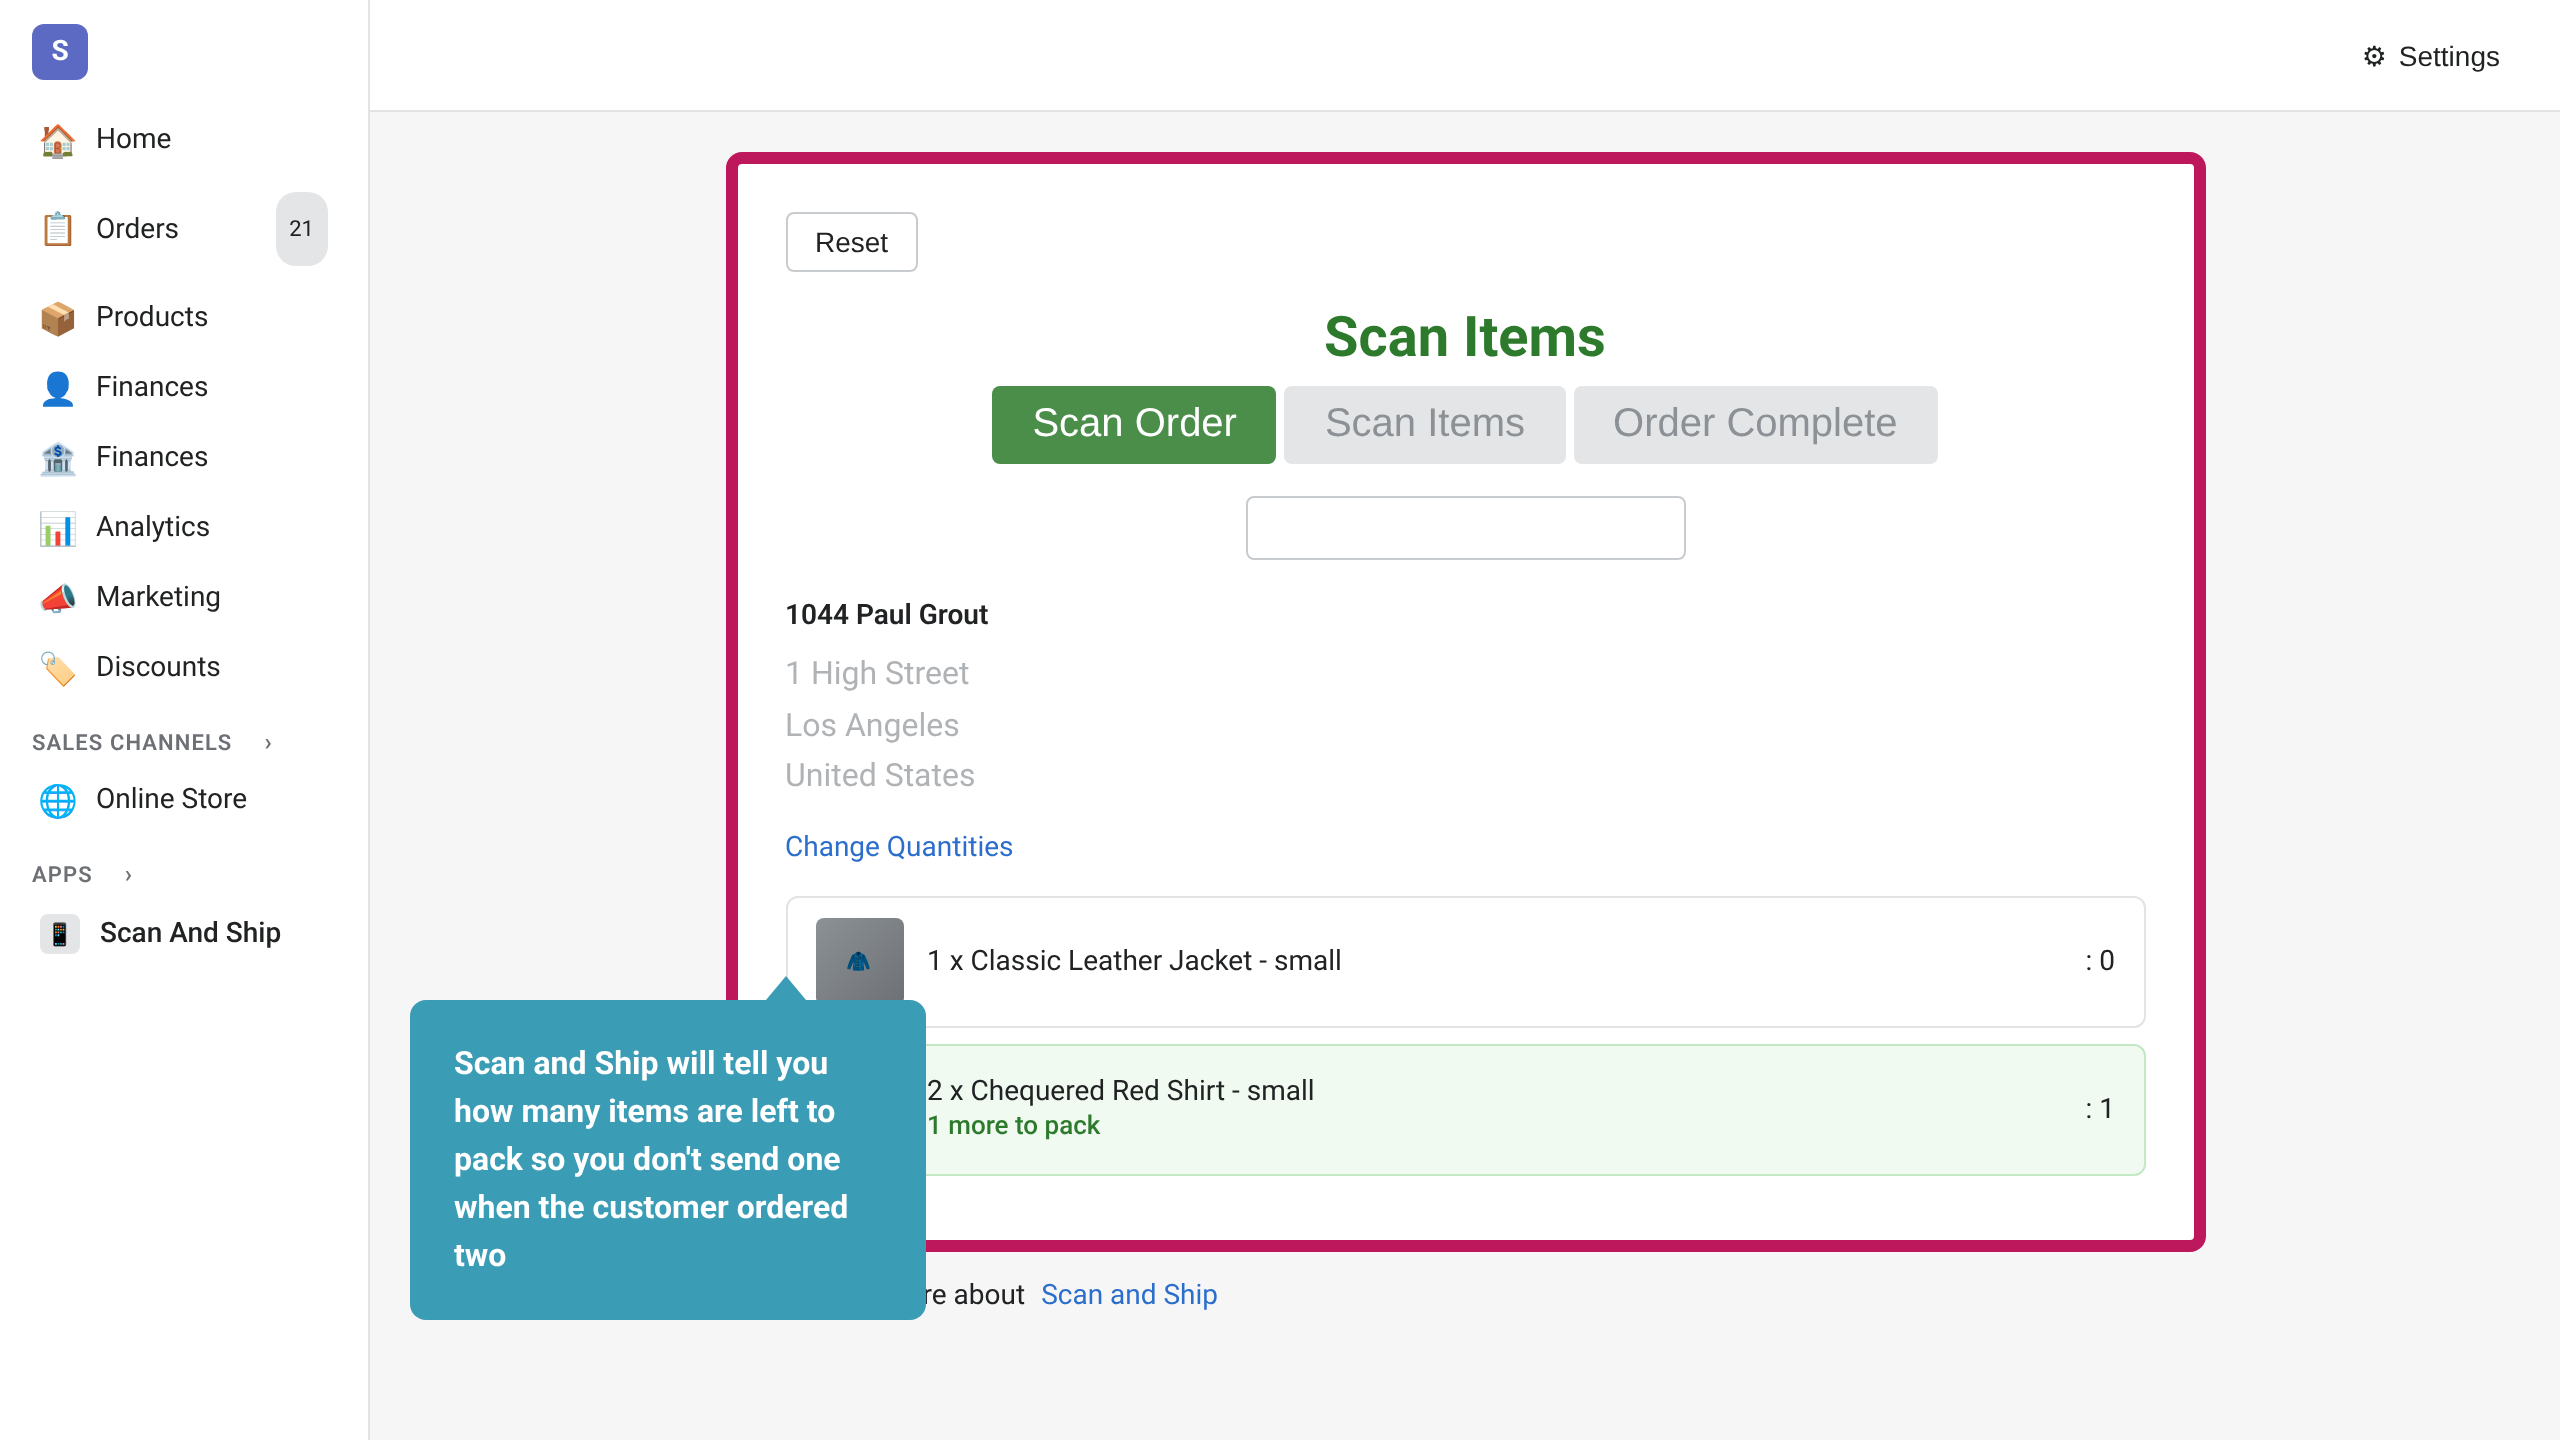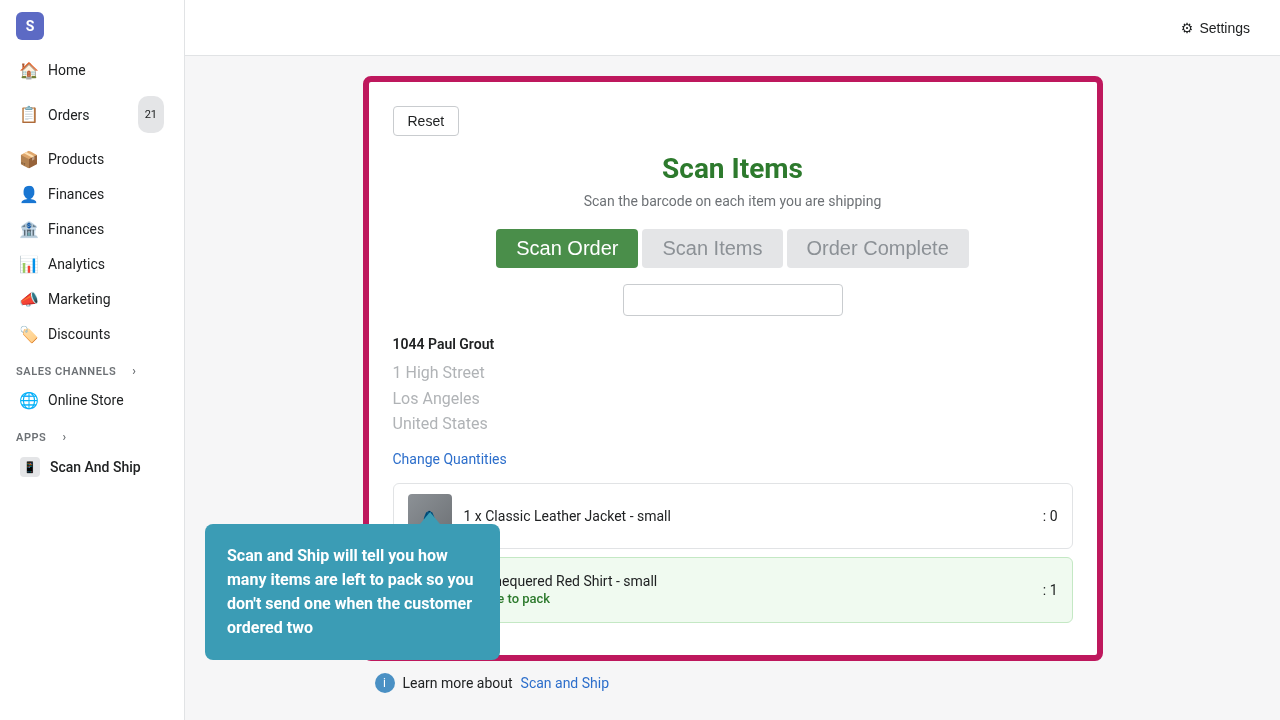--- a/index.html
+++ b/index.html
@@ -244,21 +244,21 @@
       display: flex; align-items: center; justify-content: center;
       flex-shrink: 0;
     }
     .learn-more-link { color: #2c6ecb; text-decoration: none; cursor: pointer; }
 
     
     .callout {
       position: absolute;
       left: 20px;
       bottom: 60px;
-      width: 295px;
+      width: 258px;
       background: #3b9cb5;
       border-radius: 8px;
       padding: 20px 22px;
       color: #fff;
       font-size: 16px;
       font-weight: 700;
       line-height: 1.5;
       z-index: 10;
     }
     .callout::after {
@@ -366,21 +366,20 @@
       <span>⚙</span>
       <span>Settings</span>
     </button>
   </header>
 
   <div id="content">
     <div class="card">
       <button class="reset-btn">Reset</button>
 
       <h1 class="scan-title">Scan Items</h1>
-      <p class="scan-subtitle">Scan the barcode on each item you are shipping</p>
 
       <div class="tab-bar">
         <button class="tab-btn active">Scan Order</button>
         <button class="tab-btn inactive">Scan Items</button>
         <button class="tab-btn inactive">Order Complete</button>
       </div>
 
       <div class="scan-input-wrap">
         <input class="scan-input" type="text" style="">
       </div>

